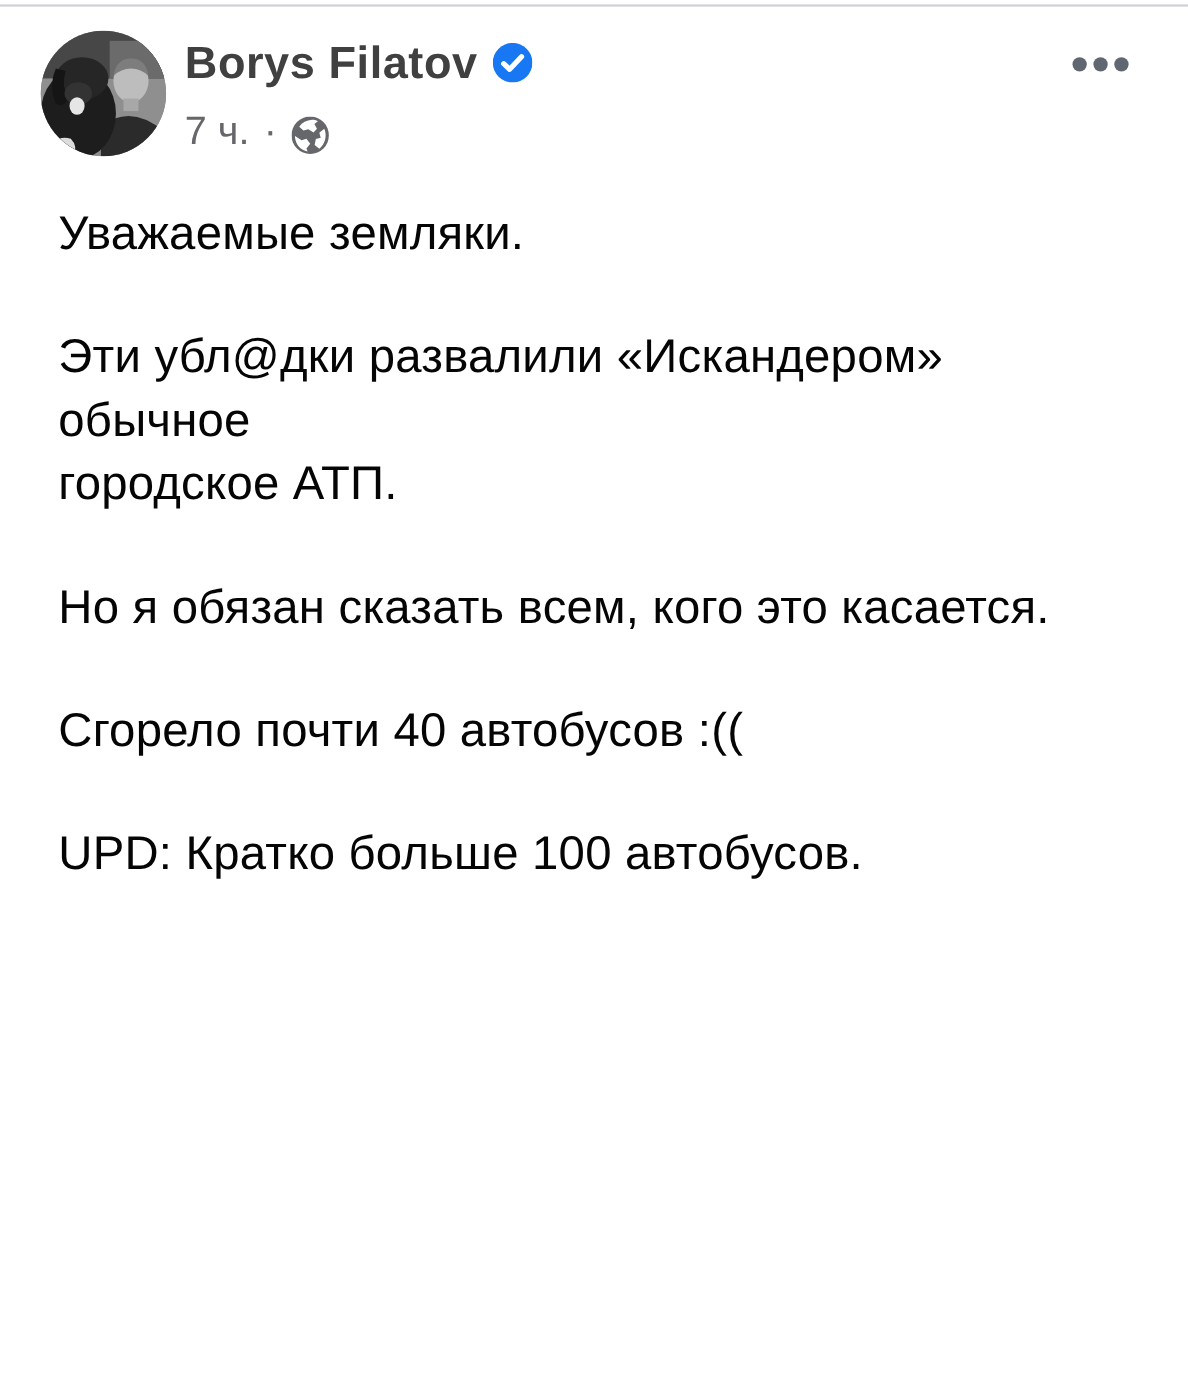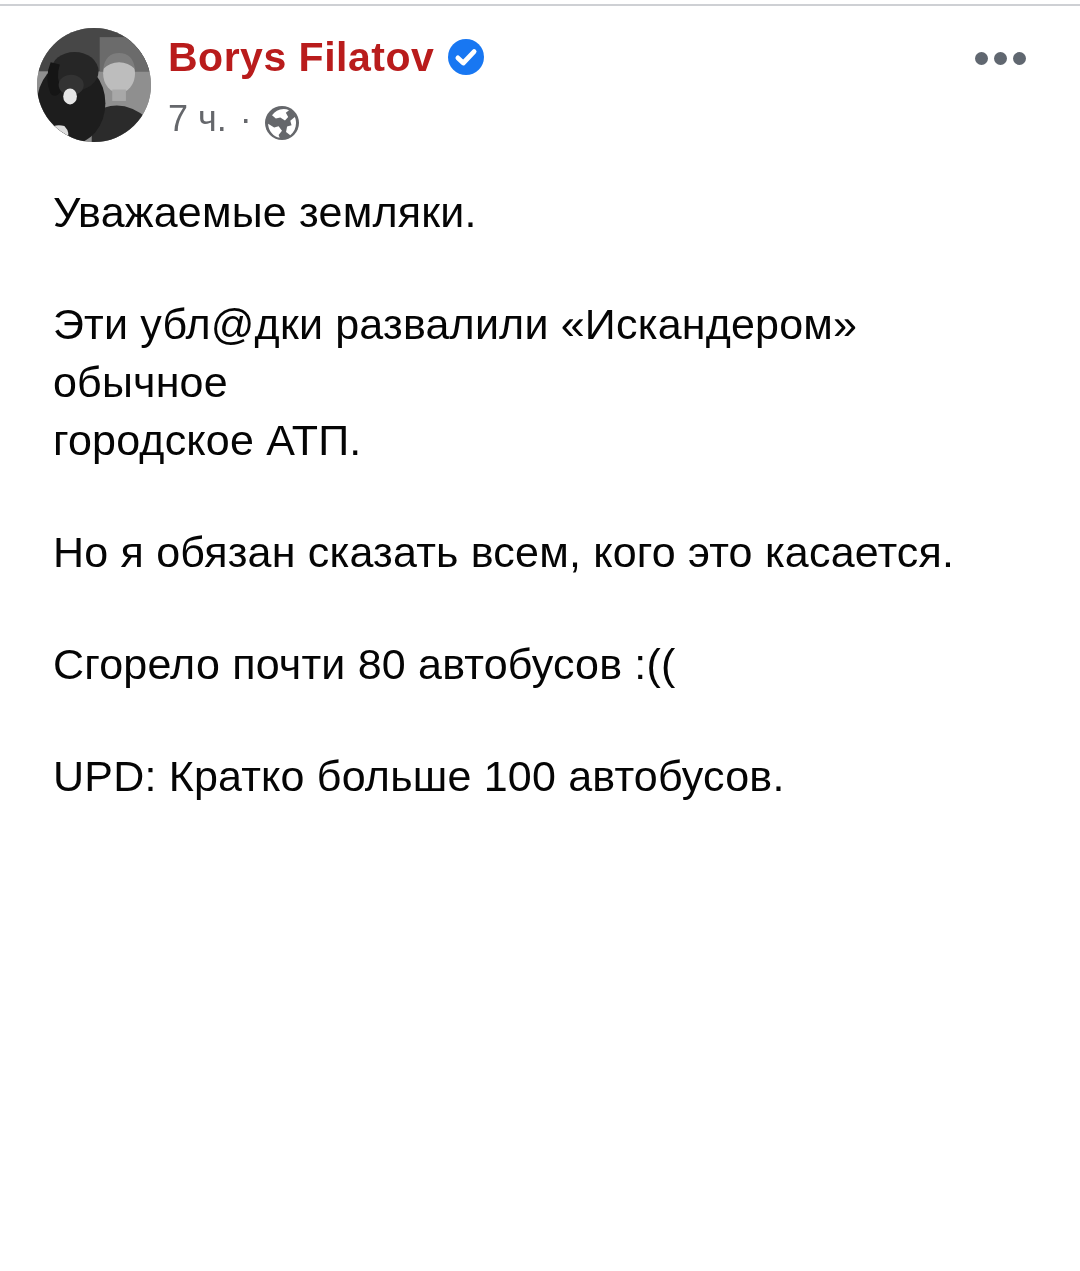--- a/index.html
+++ b/index.html
@@ -52,21 +52,21 @@
     top: 26px;
     display: flex;
     align-items: center;
     gap: 14px;
     cursor: pointer;
   }
   .author-name {
     font-size: 41px;
     font-weight: bold;
     line-height: 50px;
-    color: #b91c1c;
+    color: #404040;
     letter-spacing: 0.5px;
   }
   .badge { width: 36px; height: 36px; display: inline-block; }
   .meta-row {
     position: absolute;
     left: 168px;
     top: 92px;
     display: flex;
     align-items: flex-end;
     gap: 13px;
@@ -169,17 +169,17 @@
       <i></i>
     </div>
 
   </div>
 
   <div class="post-text">
     <p>Уважаемые земляки.</p>
     <p>Эти убл@дки развалили «Искандером» обычное
 городское АТП.</p>
     <p>Но я обязан сказать всем, кого это касается.</p>
-    <p>Сгорело почти 80 автобусов :((</p>
+    <p>Сгорело почти 40 автобусов :((</p>
     <p>UPD: Кратко больше 100 автобусов.</p>
   </div>
 
 </div>
 
 </body></html>

